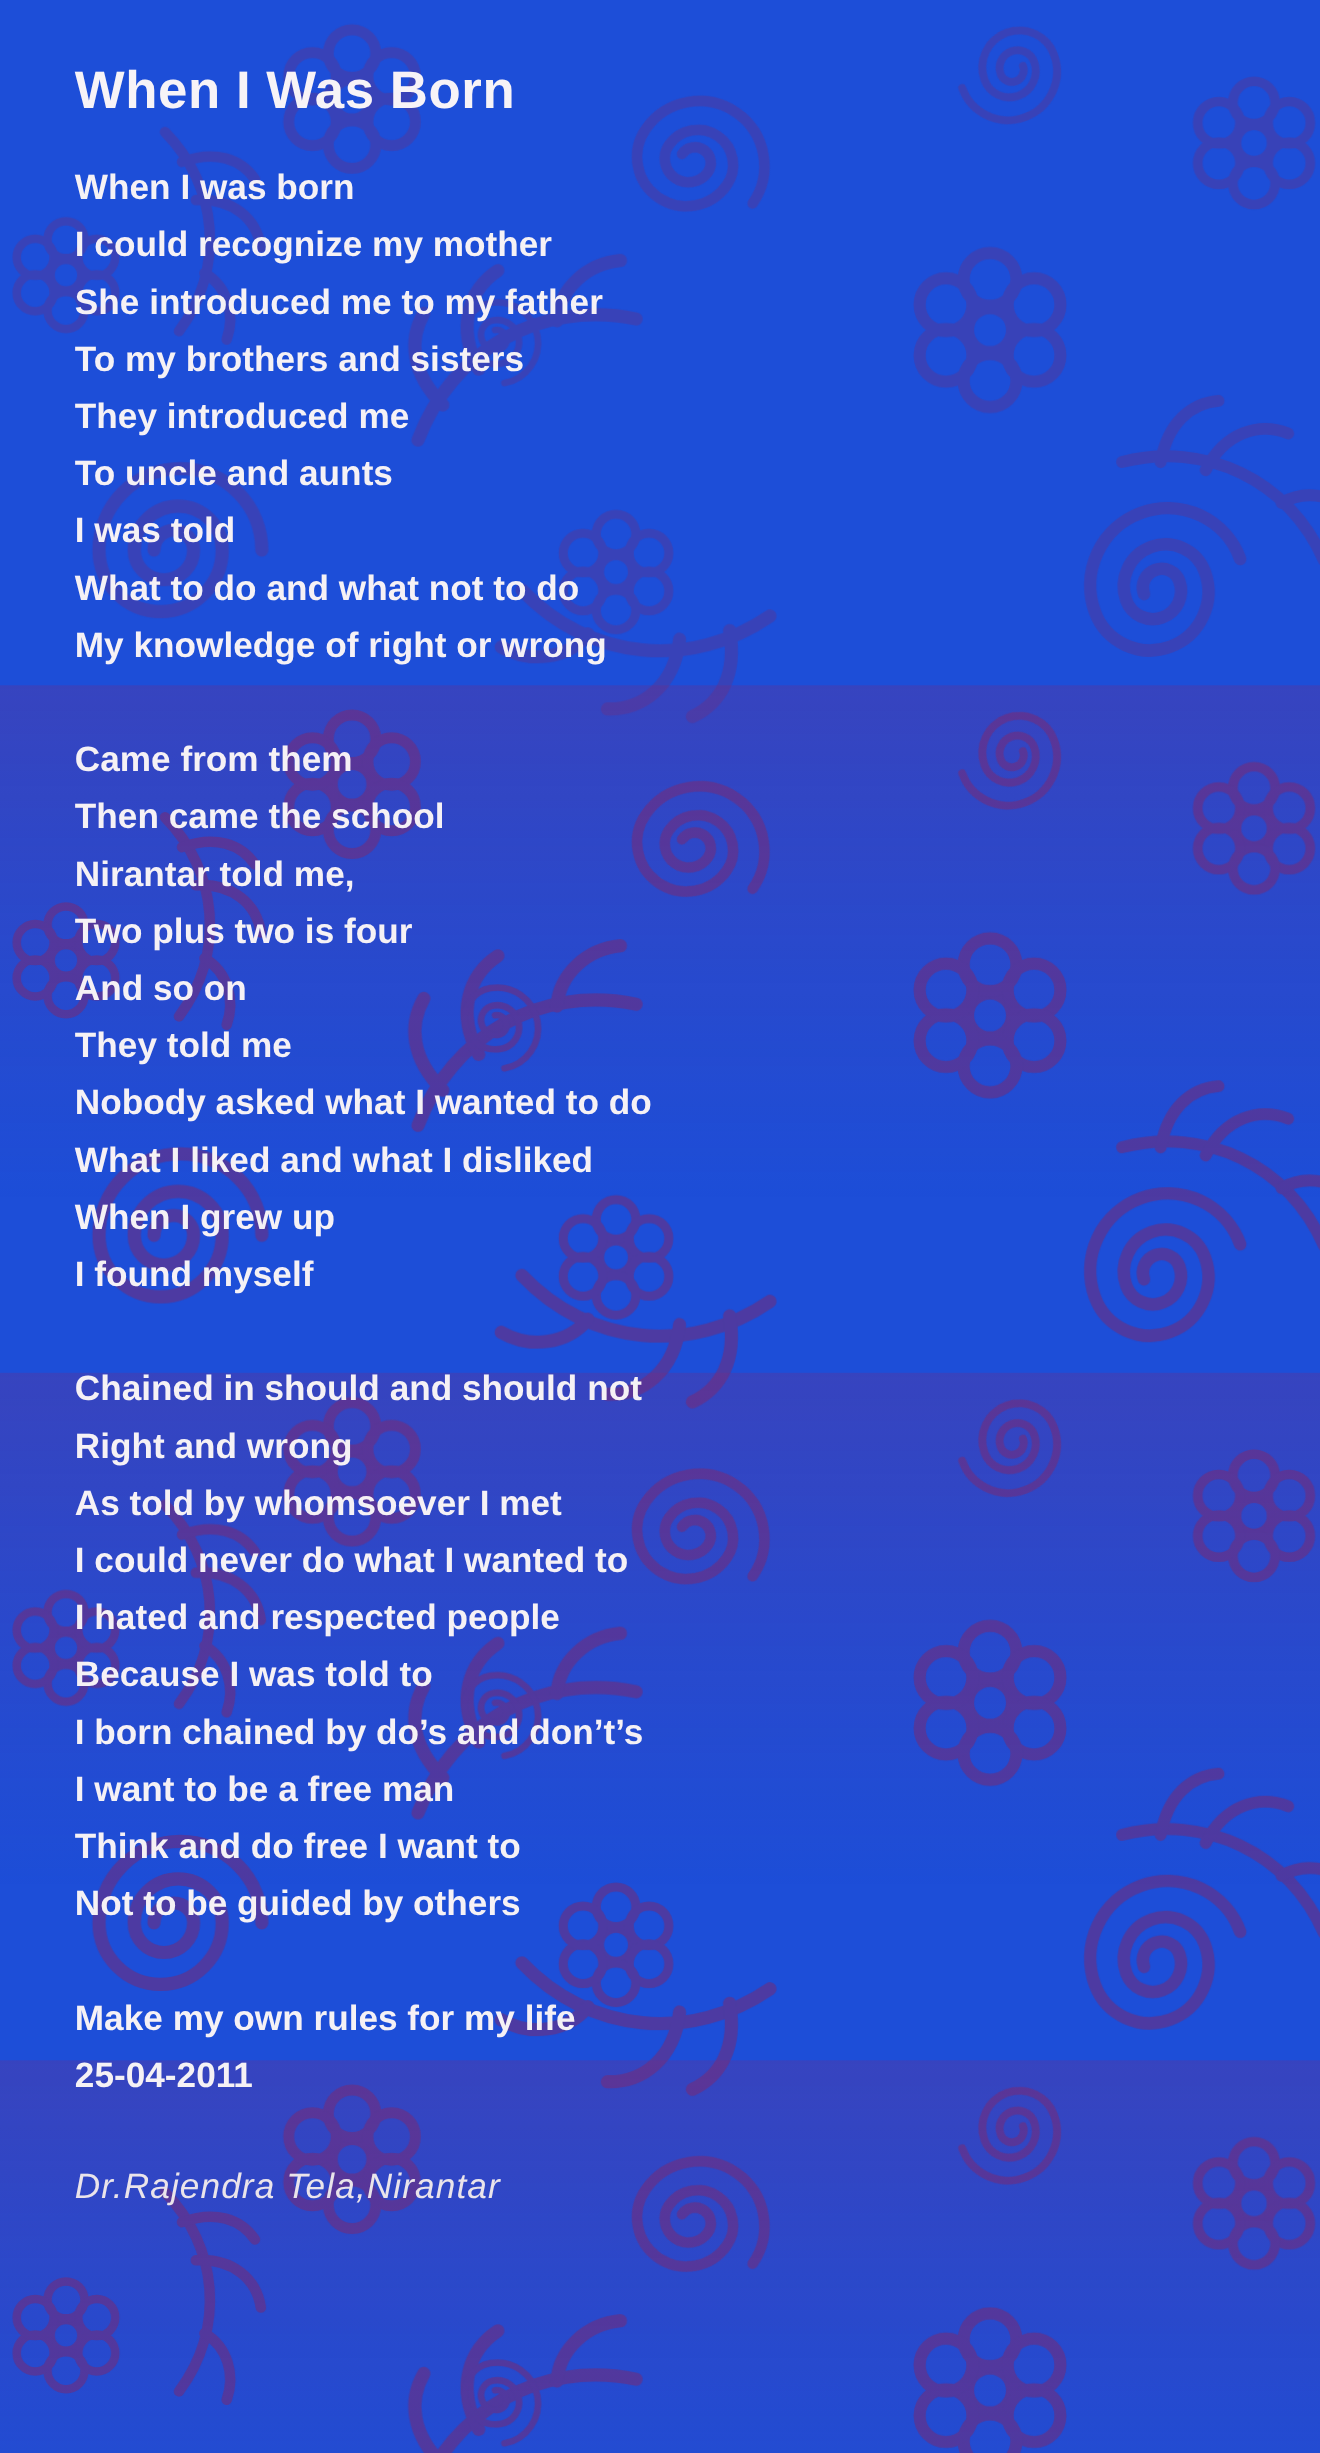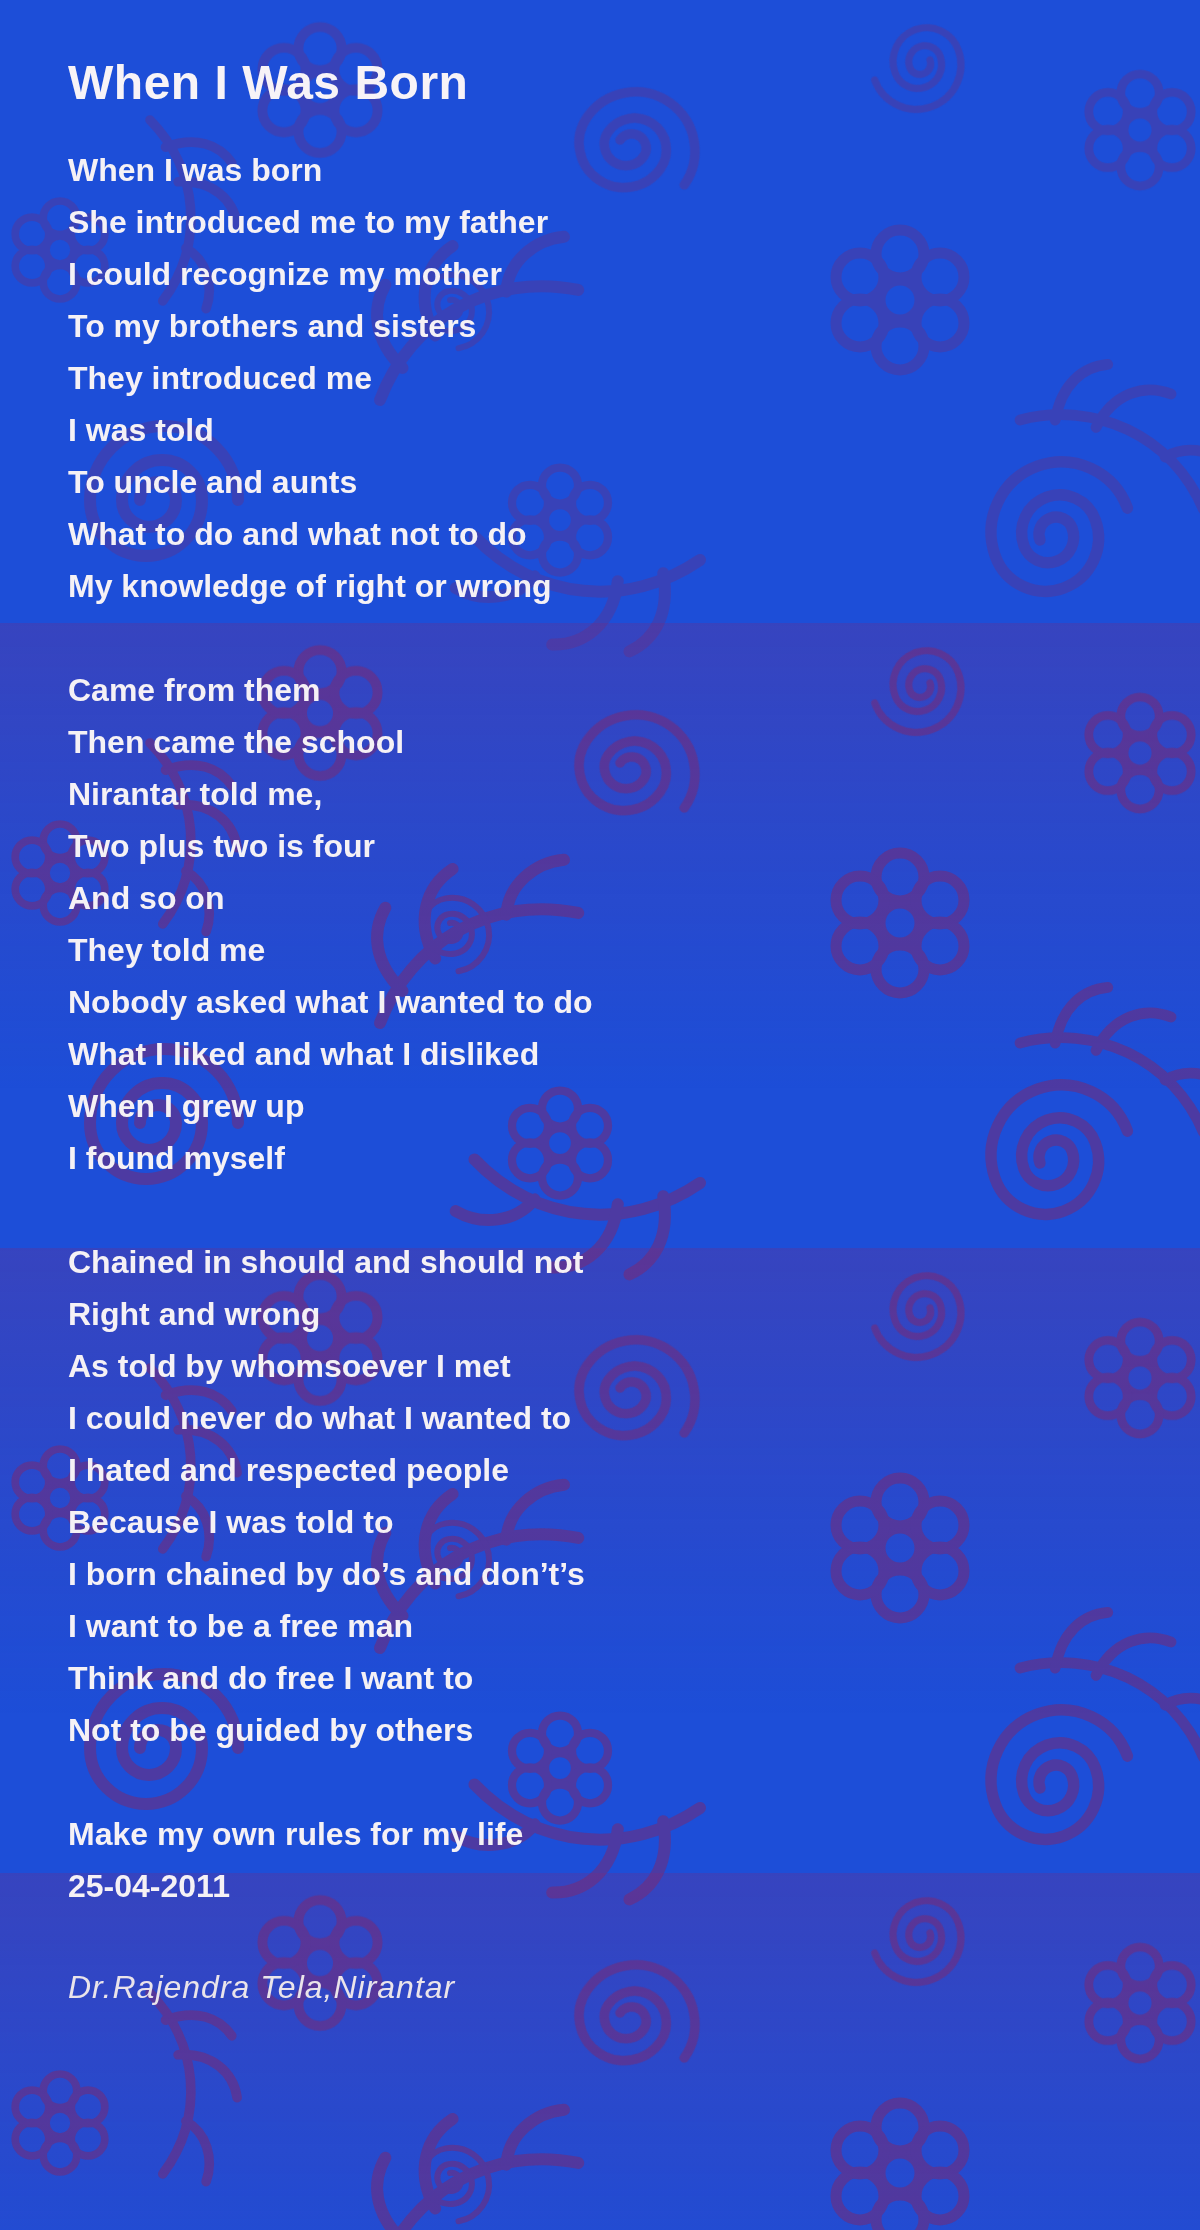--- a/index.html
+++ b/index.html
@@ -129,26 +129,26 @@
   <div class="band-glow b1"></div>
   <div class="band-glow b2"></div>
   <div class="band-glow b3"></div>
 
   <div class="content">
     <h1 class="poem-title">When I Was Born</h1>
 
     <div class="stanzas" id="stanzas">
         <div class="stanza">
           <div class="poem-line">When I was born</div>
+          <div class="poem-line">I could recognize my mother</div>
           <div class="poem-line">She introduced me to my father</div>
-          <div class="poem-line">I could recognize my mother</div>
           <div class="poem-line">To my brothers and sisters</div>
           <div class="poem-line">They introduced me</div>
+          <div class="poem-line">To uncle and aunts</div>
           <div class="poem-line">I was told</div>
-          <div class="poem-line">To uncle and aunts</div>
           <div class="poem-line">What to do and what not to do</div>
           <div class="poem-line">My knowledge of right or wrong</div>
         </div>
         <div class="stanza">
           <div class="poem-line">Came from them</div>
           <div class="poem-line">Then came the school</div>
           <div class="poem-line">Nirantar told me,</div>
           <div class="poem-line">Two plus two is four</div>
           <div class="poem-line">And so on</div>
           <div class="poem-line">They told me</div>

